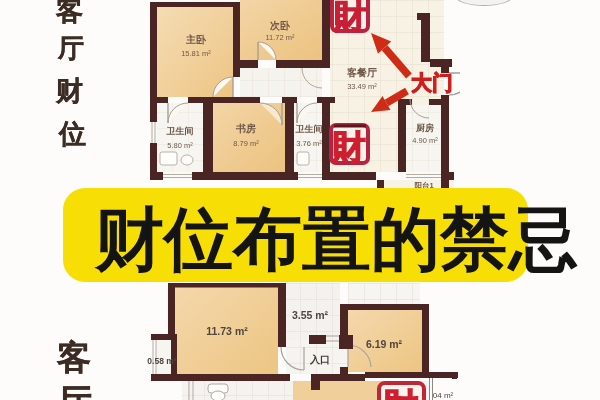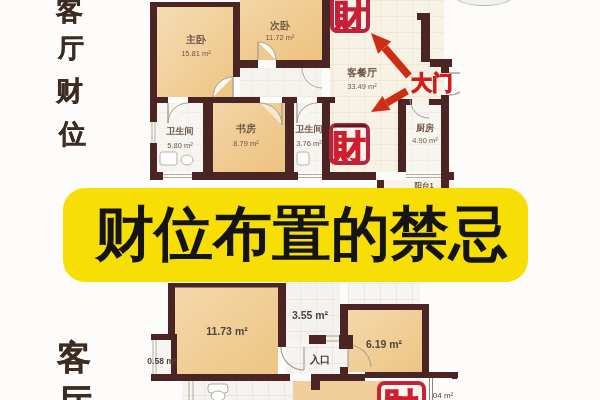--- a/index.html
+++ b/index.html
@@ -286,21 +286,21 @@
       <polygon points="231,112 242.5,96.1 250.5,109.9"></polygon>
     </g>
 
   <g>
       <text x="292" y="90" font-size="21" font-weight="bold" fill="#d11c1c" stroke="#d11c1c" stroke-width="1.1" text-anchor="middle">大门</text>
     </g>
 </svg>
 
 <div class="abs" style="left:63px;top:188px;width:465px;height:94px;background:#f7df05;border-radius:22px;"></div>
 
-<div class="abs" style="left:95px;top:205px;font-size:59px;font-weight:bold;color:#141414;letter-spacing:0px;line-height:1;">财位布置的禁忌</div>
+<div class="abs" style="left:95px;top:205px;font-size:69px;font-weight:bold;color:#141414;letter-spacing:0px;line-height:1;">财位布置的禁忌</div>
 
 <svg class="abs" style="left:140px;top:283px;" width="330" height="117" viewBox="0 0 330 117">
   <defs>
     <pattern id="grid2" width="16" height="16" patternUnits="userSpaceOnUse">
       <path d="M16 0H0V16" fill="none" stroke="#e2ddd2" stroke-width="1"></path>
     </pattern>
     <linearGradient id="tan3" x1="0" y1="0" x2="1" y2="1">
       <stop offset="0" stop-color="#f4d8ac"></stop>
         <stop offset="1" stop-color="#edc583"></stop>
     </linearGradient>

